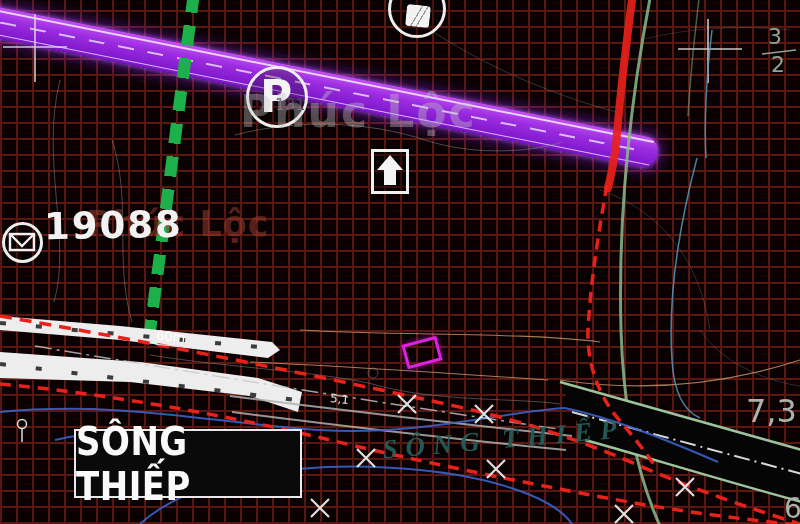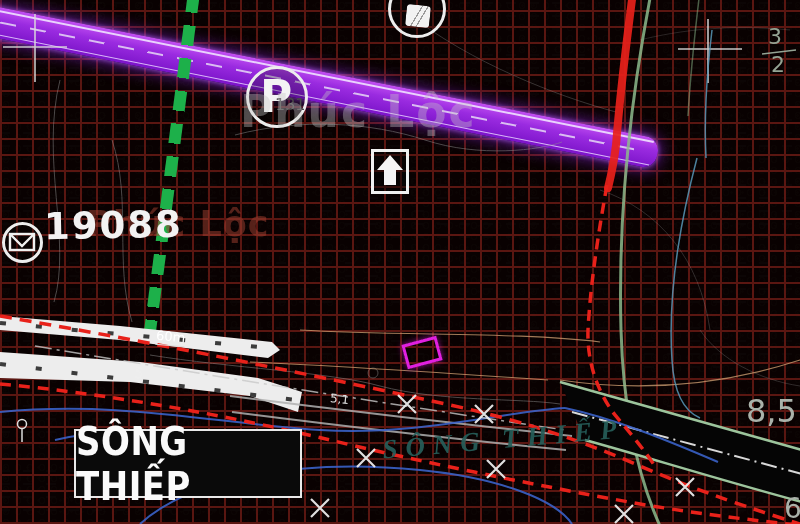--- a/index.html
+++ b/index.html
@@ -267,21 +267,21 @@
     </svg>
   </div>
   <div class="abs plot-highlight"></div>
 
   <div class="lbl wm1">Phúc Lộc</div>
   <div class="lbl wm2">Phúc Lộc</div>
   <div class="lbl plotnum">19088</div>
   <div class="lbl dim60">60m</div>
   <div class="lbl dim5">5</div>
   <div class="lbl dim51">5,1</div>
-  <div class="lbl n73">8,5</div>
+  <div class="lbl n73">7,3</div>
   <div class="lbl n6">6</div>
   <div class="lbl n3">3</div>
   <div class="lbl n2">2</div>
   <div class="lbl river-lbl">SÔNG THIẾP</div>
   <div class="abs song-box">
     <span>SÔNG THIẾP</span>
   </div>
 
 </div>
 

